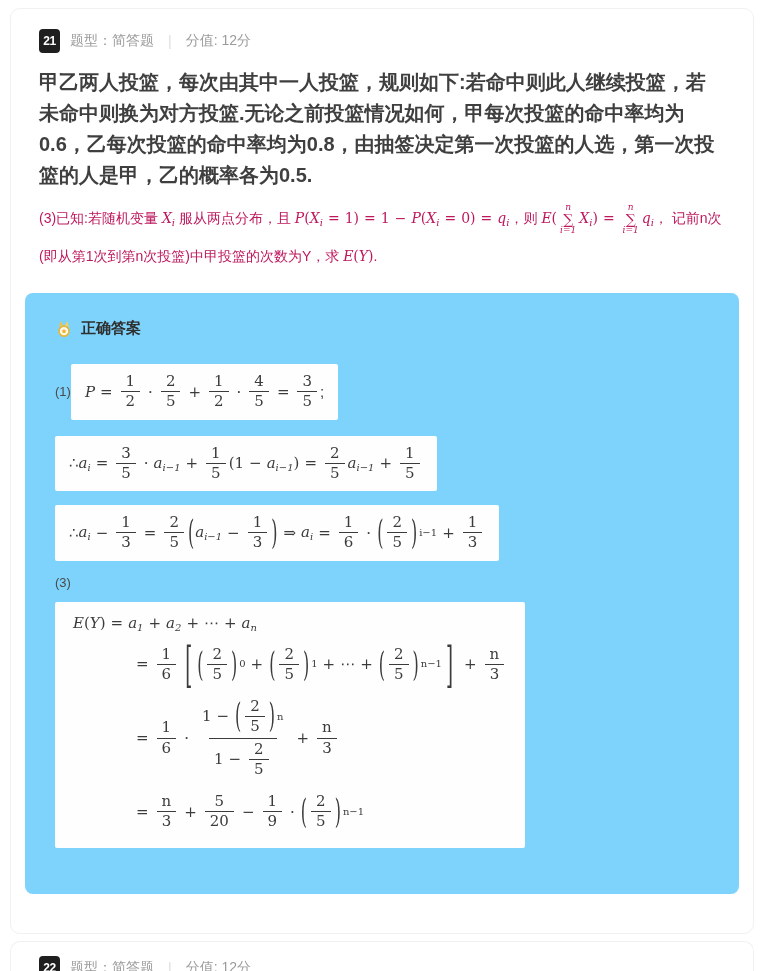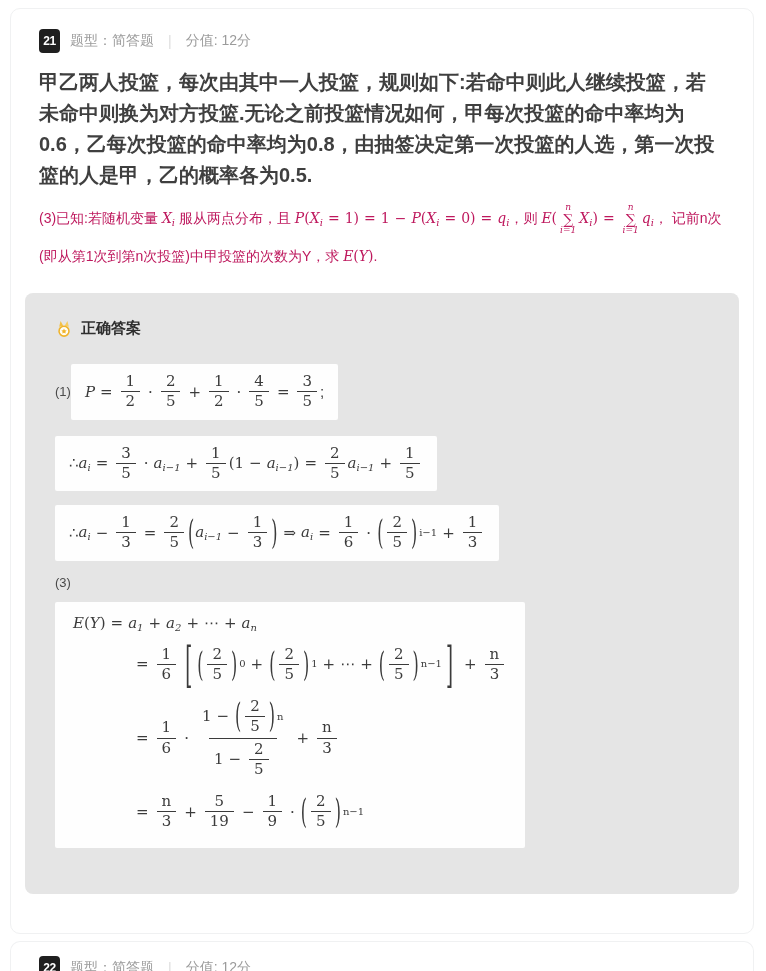--- a/index.html
+++ b/index.html
@@ -26,21 +26,21 @@
   }
   .qpipe{color:#dcdcdc;margin:0 14px;}
 
   
   .qbody{margin-top:14px;font-size:20px;color:#3f3f3f;line-height:31px;font-weight:bold;}
   .qitem{font-size:14px;color:#3f3f3f;line-height:31px;}
   .qitem3{font-size:14px;color:#be185d;line-height:38px;margin-top:8px;}
 
   
   .answer-panel{
-    margin:18px -14px 0;background:#e5e5e5;border-radius:8px;
+    margin:18px -14px 0;background:#7dd3fc;border-radius:8px;
     padding:26px 30px 46px;
   }
   .answer-title{display:flex;align-items:center;font-size:15px;font-weight:700;color:#2f2f2f;}
   .answer-title .ticon{margin-right:8px;display:inline-flex;}
 
   
   .mit,.mrm,.mop,.msub,.mexp,.mfrac,.par,.sqb,.sig,.lim{font-family:"DejaVu Serif","Liberation Serif",serif;}
   .mit{font-style:italic;}
   .mop{margin:0 5px;}
   .msb{white-space:nowrap;}
@@ -436,21 +436,21 @@
             <span class="mrow fden">
               <span class="mrm">3</span>
             </span>
           </span>
           <span class="mop">+</span>
           <span class="mfrac">
             <span class="mrow fnum">
               <span class="mrm">5</span>
             </span>
             <span class="mrow fden">
-              <span class="mrm">19</span>
+              <span class="mrm">20</span>
             </span>
           </span>
           <span class="mop">−</span>
           <span class="mfrac">
             <span class="mrow fnum">
               <span class="mrm">1</span>
             </span>
             <span class="mrow fden">
               <span class="mrm">9</span>
             </span>

